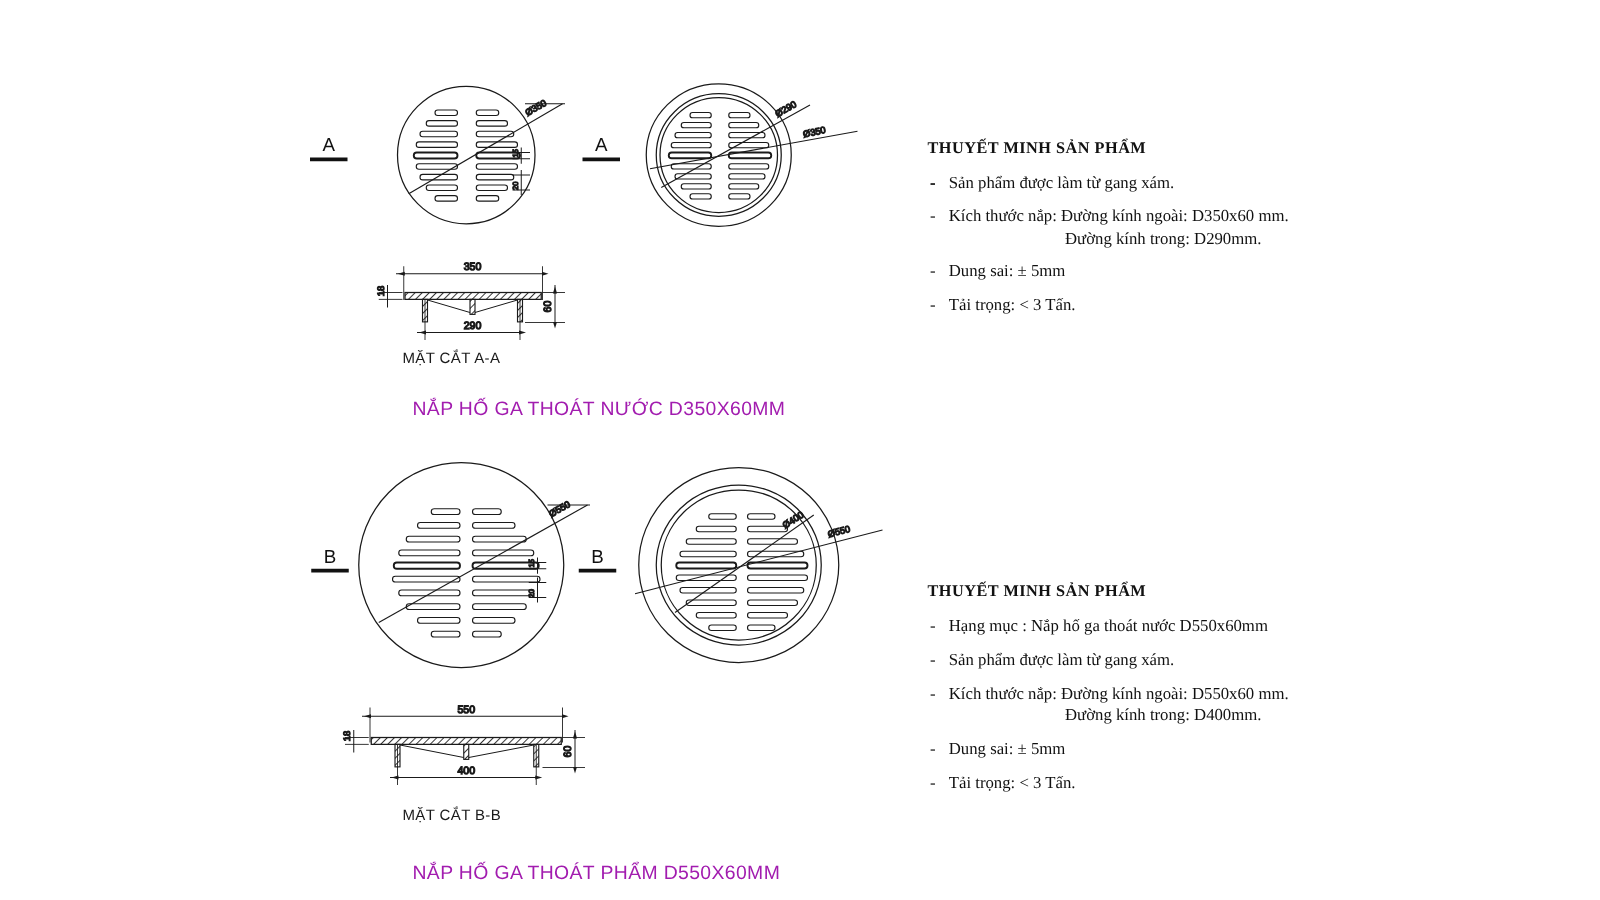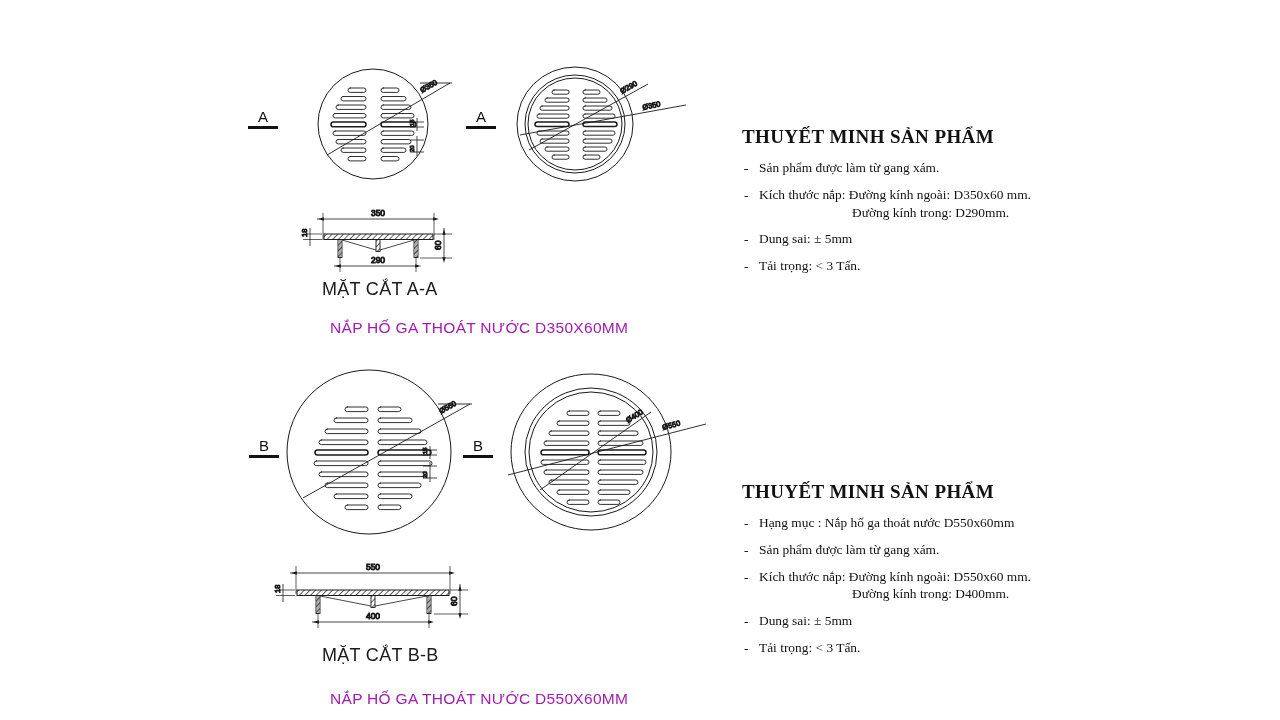--- a/index.html
+++ b/index.html
@@ -28,23 +28,23 @@
     pointer-events: none;
   }
   .spec-block {
     position: absolute;
     font-family: "Liberation Serif", serif;
     color: #111;
   }
   .spec-title {
     font-family: "Liberation Serif", serif;
     font-weight: bold;
-    font-size: 19px;
+    font-size: 13px;
     letter-spacing: 0.4px;
-    margin: 16px 0 11px 0;
+    margin: 0 0 11px 0;
     white-space: nowrap;
   }
   .spec-list {
     list-style: none;
     margin: 0;
     padding: 0;
   }
   .spec-list li {
     position: relative;
     font-size: 13.4px;
@@ -67,21 +67,21 @@
     position: absolute;
     font-family: "Liberation Sans", sans-serif;
     font-size: 15.5px;
     letter-spacing: 0.3px;
     color: #a21caf;
     white-space: nowrap;
   }
   .section-caption {
     position: absolute;
     font-family: "Liberation Sans", sans-serif;
-    font-size: 18px;
+    font-size: 12px;
     letter-spacing: 0.3px;
     color: #1a1a1a;
     white-space: nowrap;
   }
   .mark-letter {
     position: absolute;
     font-family: "Liberation Sans", sans-serif;
     font-size: 15px;
     color: #111;
     text-align: center;
@@ -328,21 +328,21 @@
   </div>
   <div class="mark-letter" style="left:463px; top:437px;">
     <span>B</span>
     <span class="bar"></span>
   </div>
 
   <div class="section-caption" style="left:322px; top:279px;">MẶT CẮT A-A</div>
   <div class="caption" style="left:330px; top:319px;">NẮP HỐ GA THOÁT NƯỚC D350X60MM</div>
 
   <div class="section-caption" style="left:322px; top:645px;text-align:right;">MẶT CẮT B-B</div>
-  <div class="caption" style="left:330px; top:690px;">NẮP HỐ GA THOÁT NƯỚC D550X60MM</div>
+  <div class="caption" style="left:330px; top:690px;">NẮP HỐ GA THOÁT PHẨM D550X60MM</div>
 
   <div class="spec-block" style="left:742px; top:110px; width:320px;">
     <div class="spec-title">THUYẾT MINH SẢN PHẨM</div>
     <ul class="spec-list">
       <li>
         <span class="dash">-</span>
       </li>
       <li>
         <span class="dash">-</span>
         <span>Sản phẩm được làm từ gang xám.</span>

